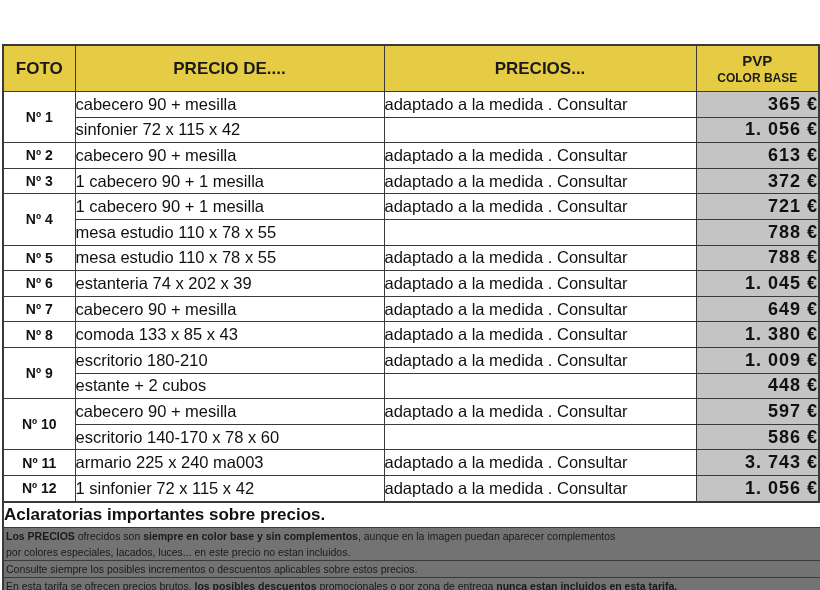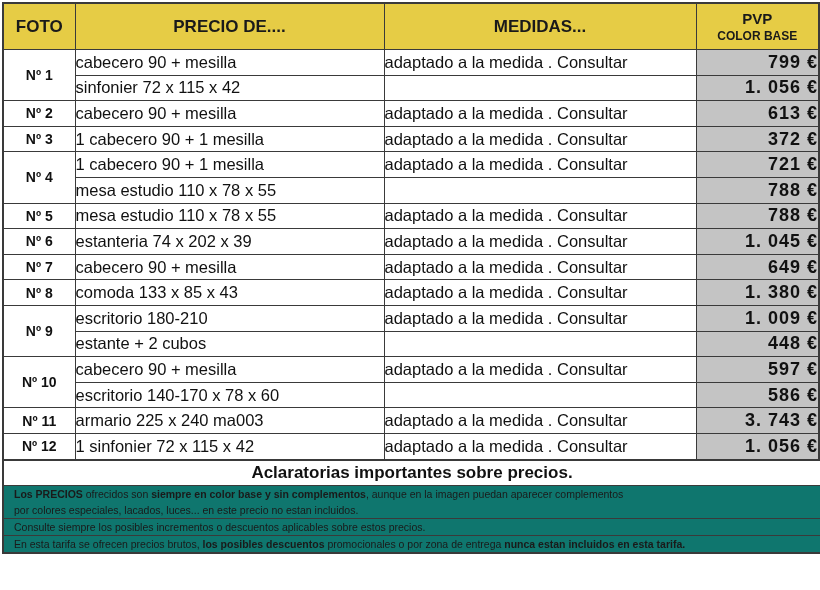--- a/index.html
+++ b/index.html
@@ -1,62 +1,62 @@
 <!DOCTYPE html>
 <html><head>
   <meta charset="utf-8">
   <style>
     html, body { margin: 0; padding: 0; background: #ffffff; }
     body { width: 820px; height: 590px; position: relative; overflow: hidden; }
     .sheet { position: absolute; left: 2px; top: 2px; width: 816px; }
-    table.price { border-collapse: collapse; table-layout: fixed; width: 816px; }
+    table.price { border-collapse: collapse; table-layout: fixed; width: 816px; margin-top: 42px; }
     table.price td, table.price th { border: 1px solid #3a3a3a; padding: 0; overflow: hidden; white-space: nowrap; }
     table.price { border: 2px solid #3a3a3a; }
     th { background: #e6cc45; font-family: "Liberation Sans", sans-serif; font-weight: bold; color: #1a1a1a; height: 45px; font-size: 17px; }
     th.pvp { padding-right: 4px; vertical-align: middle; }
     th.pvp .pvp-main { display: block; font-size: 15px; line-height: 18px; }
     th.pvp .pvp-sub { display: block; font-size: 12px; line-height: 16px; }
     td { height: 24.6px; font-family: "Liberation Sans", sans-serif; font-size: 16.5px; color: #111; }
     td.foto { text-align: center; font-weight: bold; font-size: 14px; vertical-align: middle; }
     td.desc, td.med { padding-left: 3px; }
     td.price-cell { background: #c4c4c4; text-align: right; font-weight: bold; font-size: 18px; padding-right: 6px; letter-spacing: 1px; }
     .notes { width: 816px; border: 2px solid #3a3a3a; border-top: none; }
-    .notes-title { text-align: center; font-family: "Liberation Sans", sans-serif; font-size: 17px; font-weight: bold; height: 24px; line-height: 24px; color: #111; background: #ffffff; }
-    .note { background: #0f766e; border-top: 1px solid #3a3a3a; font-family: "Liberation Sans", sans-serif; font-size: 10.5px; color: #1a1a1a; padding-left: 10px; }
+    .notes-title { text-align: left; font-family: "Liberation Sans", sans-serif; font-size: 17px; font-weight: bold; height: 24px; line-height: 24px; color: #111; background: #ffffff; }
+    .note { background: #737373; border-top: 1px solid #3a3a3a; font-family: "Liberation Sans", sans-serif; font-size: 10.5px; color: #1a1a1a; padding-left: 2px; }
     .note .line { height: 16px; line-height: 16px; white-space: nowrap; }
     .note b { font-weight: bold; }
   </style>
 </head>
 <body>
 
 <div class="sheet">
   <table class="price">
     <colgroup>
       <col style="width:72px">
       <col style="width:309px">
       <col style="width:312px">
       <col style="width:123px">
     </colgroup>
     <thead>
       <tr>
         <th>FOTO</th>
         <th>PRECIO DE....</th>
-        <th>MEDIDAS...</th>
+        <th>PRECIOS...</th>
         <th class="pvp">
           <span class="pvp-main">PVP</span>
           <span class="pvp-sub">COLOR BASE</span>
         </th>
       </tr>
     </thead>
     <tbody>
       <tr>
         <td class="foto" rowspan="2">Nº 1</td>
         <td class="desc">cabecero 90 + mesilla</td>
         <td class="med">adaptado a la medida . Consultar</td>
-        <td class="price-cell">799  €</td>
+        <td class="price-cell">365  €</td>
       </tr>
       <tr>
         <td class="desc">sinfonier 72 x 115 x 42</td>
         <td class="med"></td>
         <td class="price-cell">1. 056  €</td>
       </tr>
       <tr>
         <td class="foto">Nº 2</td>
         <td class="desc">cabecero 90 + mesilla</td>
         <td class="med">adaptado a la medida . Consultar</td>

